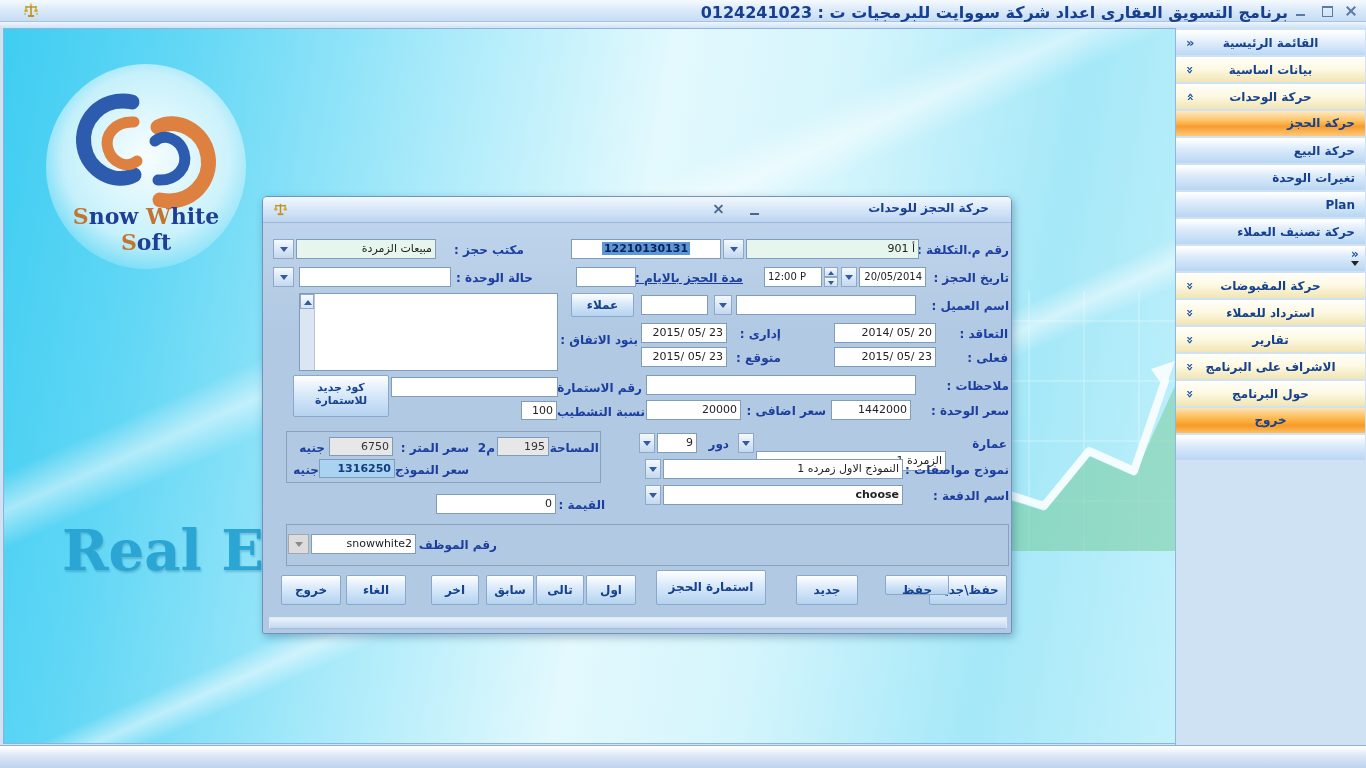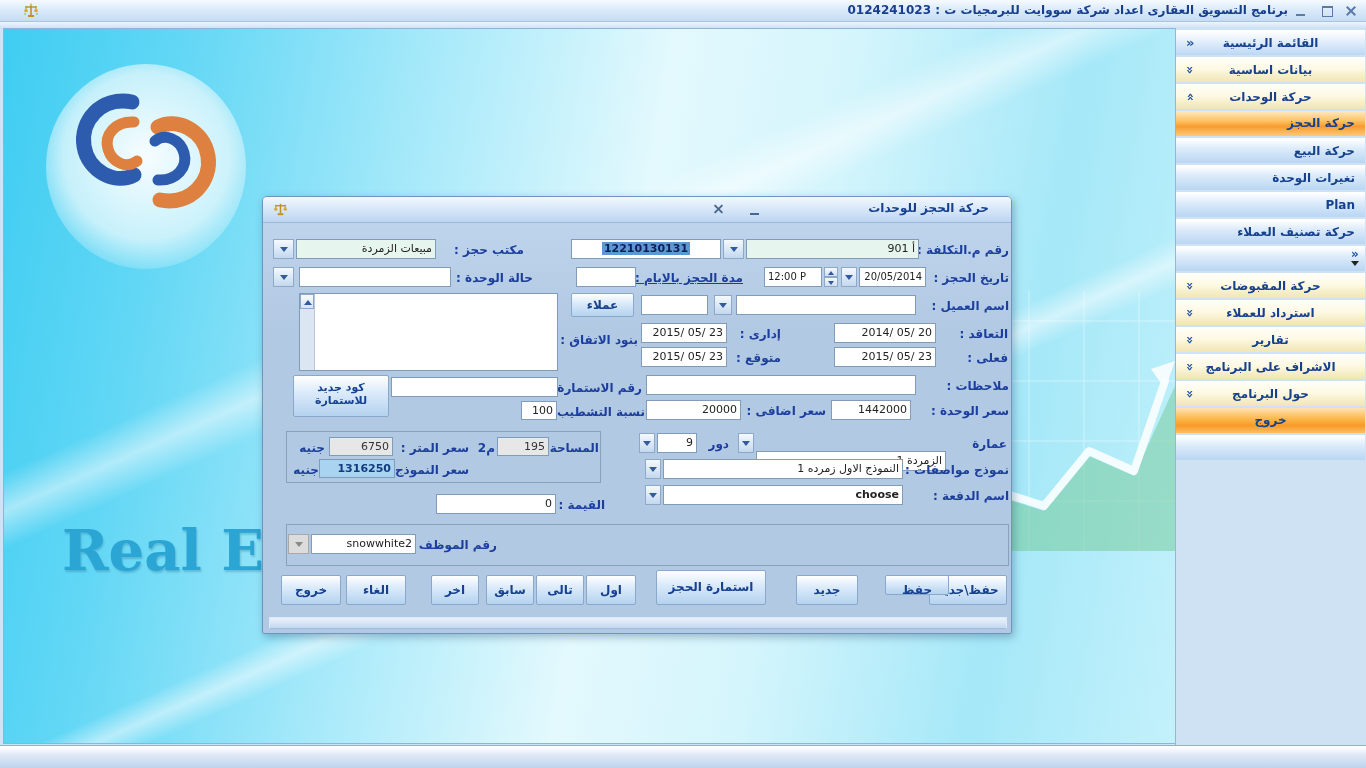--- a/index.html
+++ b/index.html
@@ -5,21 +5,21 @@
   * { margin:0; padding:0; box-sizing:border-box; }
   html,body { width:1366px; height:768px; overflow:hidden; }
   body { font-family:"DejaVu Sans","Liberation Sans",sans-serif; background:#9fb8d8; position:relative; }
 
   .win { position:absolute; inset:0; background:#cfe2f6; }
 
   
   .titlebar { position:absolute; left:0; top:0; width:1366px; height:22px;
     background:linear-gradient(#f6fafe,#dcebfa 45%,#c6dcf3); border-bottom:1px solid #a9c3e0; }
   .app-icon { position:absolute; left:22px; top:2px; width:18px; height:18px; }
-  .mw-title { position:absolute; right:78px; top:3px; direction:rtl; font-size:12px; font-weight:bold; color:#173f8e; white-space:nowrap; }
+  .mw-title { position:absolute; right:78px; top:3px; direction:rtl; font-size:16px; font-weight:bold; color:#173f8e; white-space:nowrap; }
   .wc { position:absolute; top:5px; width:14px; height:12px; cursor:default; }
   .wc-min { right:58px; } .wc-min::after{ content:""; position:absolute; left:2px; bottom:1px; width:9px; height:2px; background:#5b7aa6;}
   .wc-restore { right:32px; } .wc-restore::after{ content:""; position:absolute; left:2px; top:1px; width:9px; height:8px; border:1px solid #5b7aa6; border-top:2px solid #5b7aa6; background:transparent;}
   .wc-close { right:8px; }
   .wc-close i{ position:absolute; left:1px; top:5px; width:12px; height:2px; background:#5b7aa6; }
   .wc-close i:first-child{ transform:rotate(45deg);} .wc-close i:last-child{ transform:rotate(-45deg);}
 
   .frame-strip { position:absolute; left:0; top:22px; width:1366px; height:6px; background:linear-gradient(#eef5fd,#cfe2f6); }
 
   
@@ -141,20 +141,21 @@
     <div class="streak s1"></div>
     <div class="streak s2"></div>
 
     <div class="logo-circle">
       <svg class="logo-swirl" width="156" height="140" viewBox="0 0 156 140">
         <path d="M64 20 C32 14 12 40 16 64 C20 90 48 103 66 93" fill="none" stroke="#2d5cae" stroke-width="15" stroke-linecap="round"></path>
         <path d="M66 40 C47 39 36 53 40 67 C44 81 59 87 69 79" fill="none" stroke="#dd8040" stroke-width="11" stroke-linecap="round"></path>
         <path d="M92 118 C124 124 144 98 140 74 C136 48 108 35 90 45" fill="none" stroke="#dd8040" stroke-width="15" stroke-linecap="round"></path>
         <path d="M90 98 C109 99 120 85 116 71 C112 57 97 51 87 59" fill="none" stroke="#2d5cae" stroke-width="11" stroke-linecap="round"></path>
       </svg>
+      <div class="logo-text"><span class="accent">S</span><span>now </span><span class="accent">W</span><span>hite </span><span class="accent">S</span><span>oft</span></div>
     </div>
 
     <div class="watermark">Real Es</div>
 
     <svg class="chart-graphic" width="190" height="300" viewBox="0 0 190 300">
       <g opacity="0.45" stroke="#ffffff" stroke-width="1">
         <line x1="5" y1="60" x2="190" y2="60"></line>
           <line x1="5" y1="120" x2="190" y2="120"></line>
         <line x1="5" y1="180" x2="190" y2="180"></line>
           <line x1="5" y1="240" x2="190" y2="240"></line>

